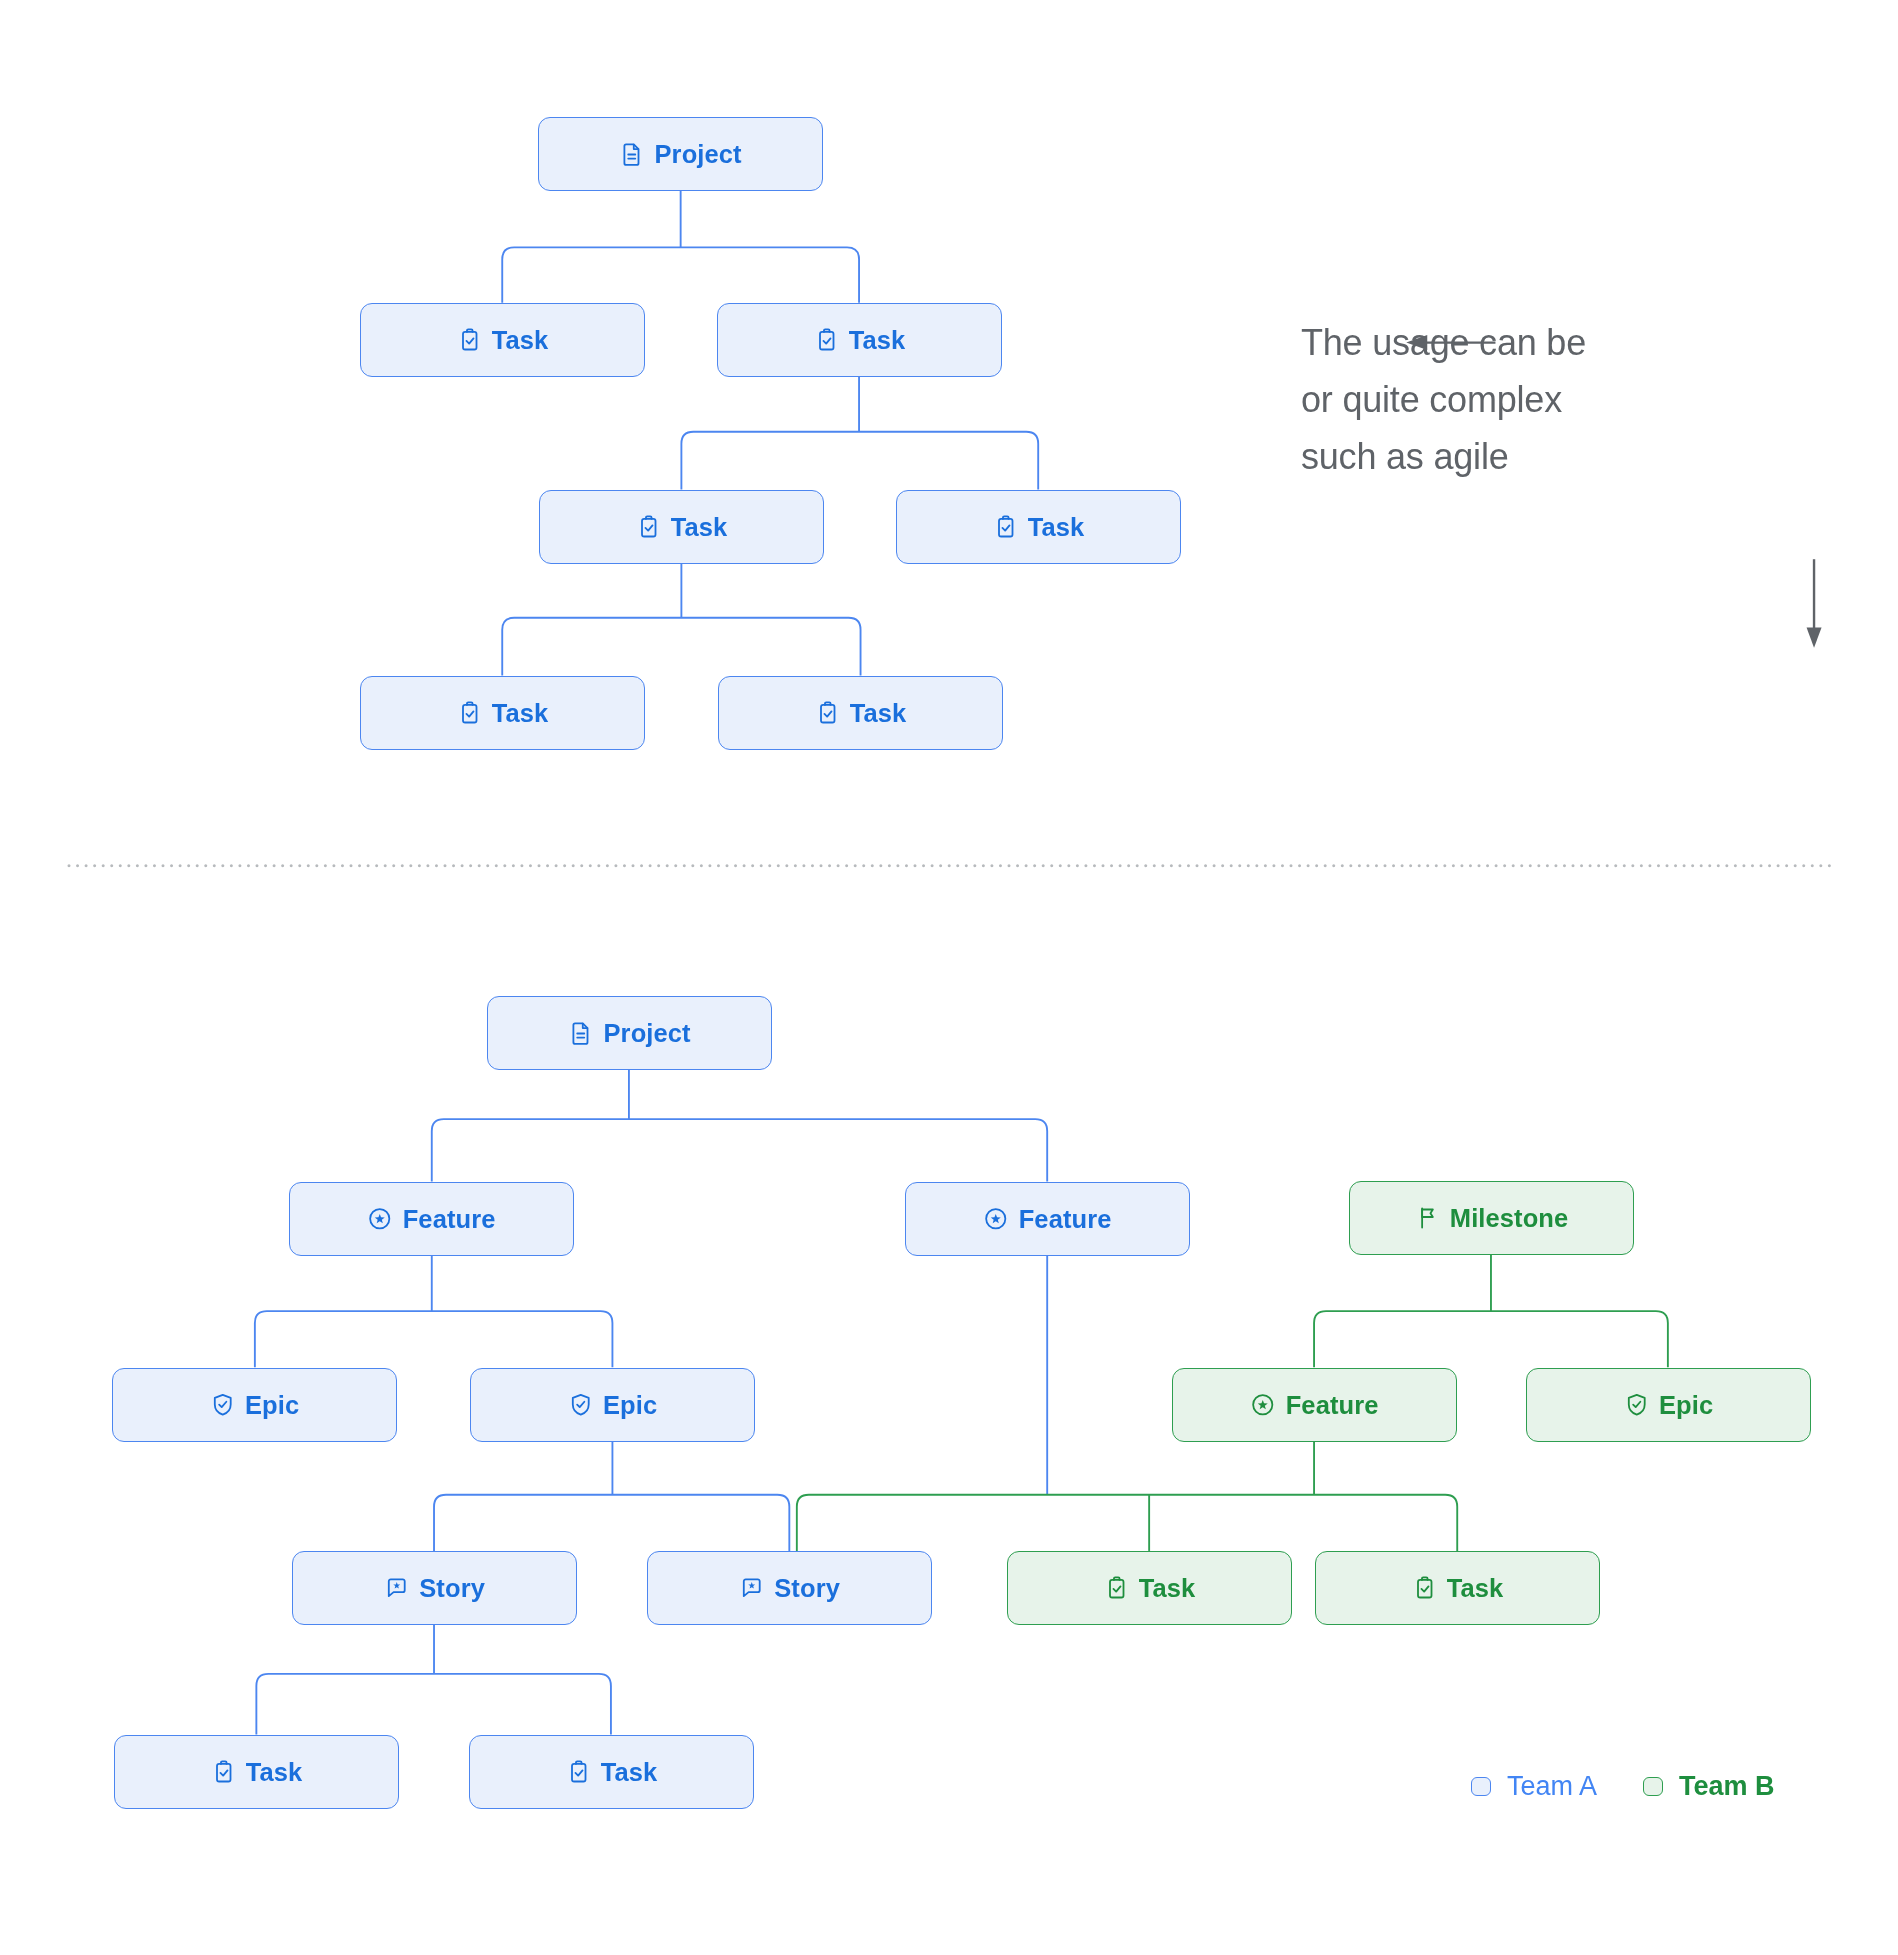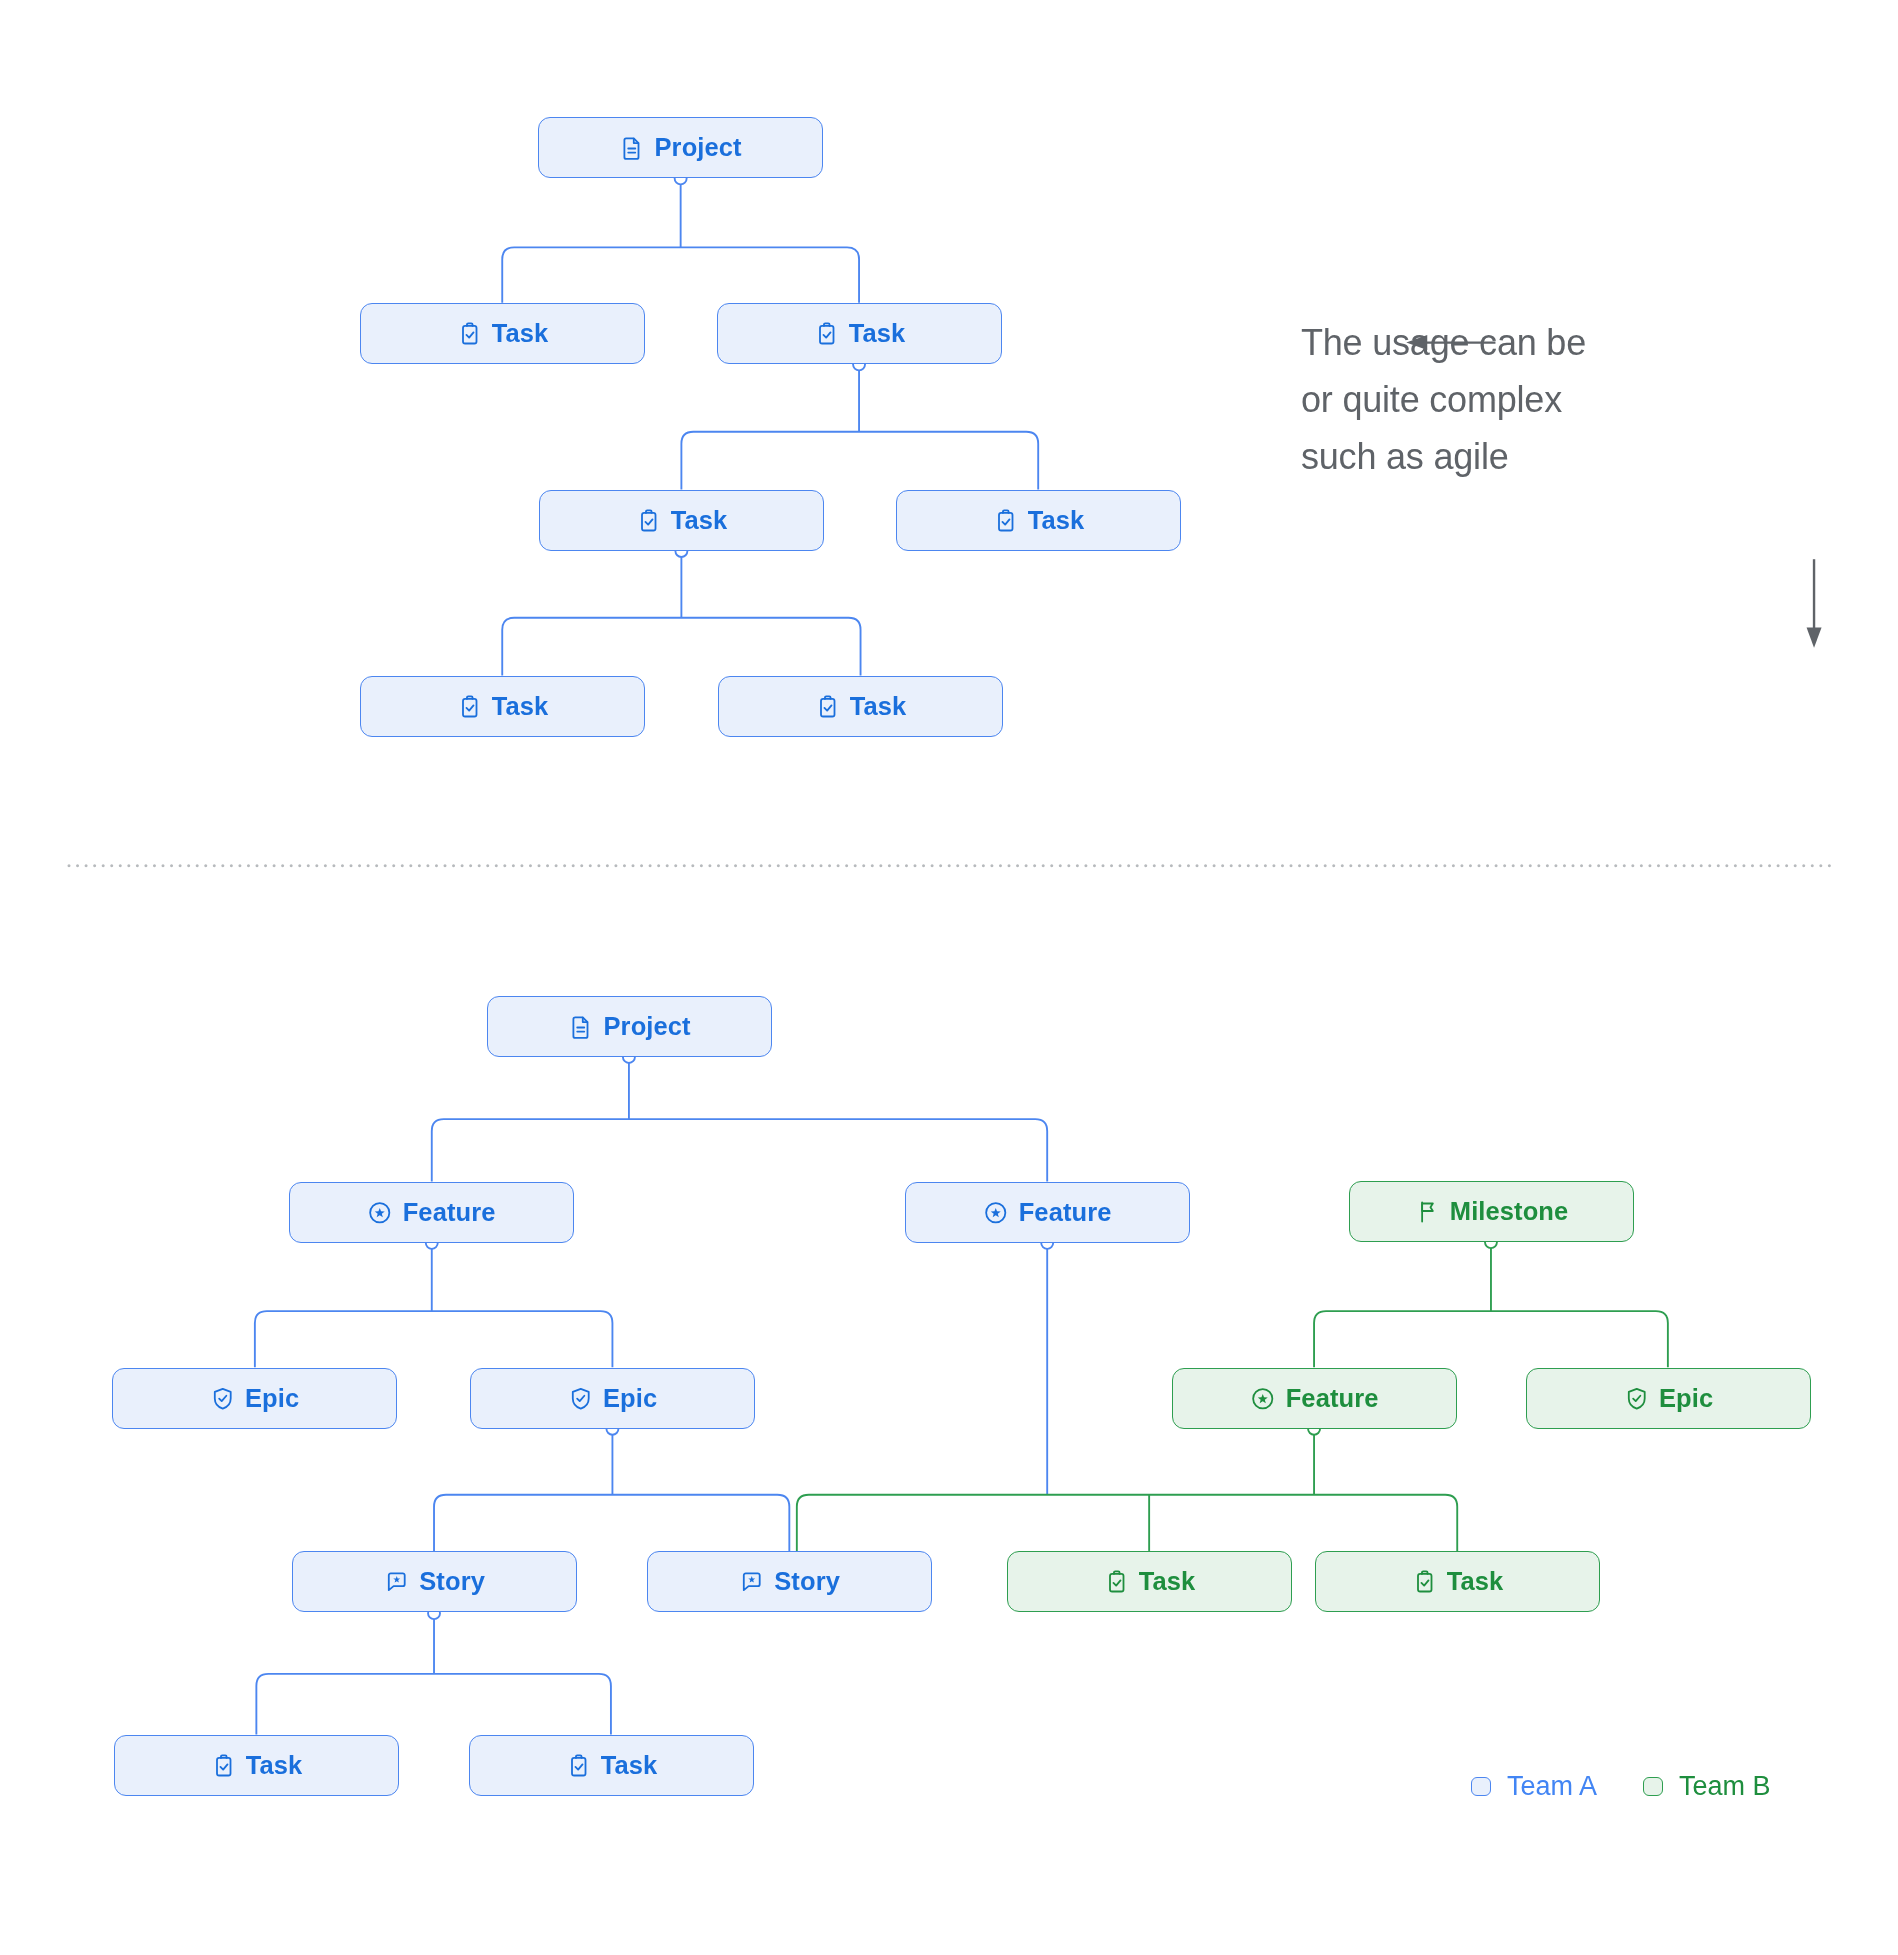--- a/index.html
+++ b/index.html
@@ -7,39 +7,39 @@
   .canvas{position:absolute; left:0; top:0; width:1898px; height:1955px; background:#fff;}
   svg.wires{position:absolute; left:0; top:0; width:1898px; height:1955px;}
   .wire-blue{stroke:var(--blue-border); stroke-width:2.5; fill:none;}
   .wire-green{stroke:var(--green-border); stroke-width:2.5; fill:none;}
   .port-blue{fill:#ffffff; stroke:var(--blue-border); stroke-width:2.5;}
   .port-green{fill:#ffffff; stroke:var(--green-border); stroke-width:2.5;}
   .sep-dots{stroke:var(--dots); stroke-width:4; stroke-linecap:round; stroke-dasharray:0.1 11.3; fill:none;}
   .anno-stroke{stroke:var(--anno); stroke-width:3.2; fill:none;}
   .anno-fill{fill:var(--anno); stroke:none;}
 
-  .node{position:absolute; width:285px; height:61px; box-sizing:border-box;
+  .node{position:absolute; width:285px; height:74px; box-sizing:border-box;
         border-radius:12px; display:flex; align-items:center; justify-content:center;
         gap:9.7px; font-size:25.5px; font-weight:600; letter-spacing:0.1px;}
   .node.team-a{background:var(--blue-fill); border:1.9px solid var(--blue-border); color:var(--blue-text);}
   .node.team-b{background:var(--green-fill); border:1.9px solid var(--green-border); color:var(--green-text);}
   .node .icon{width:25.5px; height:25.5px; display:inline-flex; flex:0 0 auto;}
   .node .icon svg{width:25.5px; height:25.5px; display:block;}
 
   .annotation{position:absolute; top:314px; right:72px; width:525px;
               text-align:left; color:var(--anno); font-size:36px; line-height:57px;
               font-weight:400; letter-spacing:-0.2px;}
   .legend{position:absolute; top:1771px; left:1471px; display:flex; align-items:center; gap:46px;
           font-size:27px; font-weight:500;}
   .legend .item{display:flex; align-items:center; gap:16.5px;text-align:right;}
   .swatch{width:19.5px; height:19.5px; border-radius:6px; box-sizing:border-box;}
   .swatch.a{background:var(--blue-fill); border:1.9px solid var(--blue-border);}
   .swatch.b{background:var(--green-fill); border:1.9px solid var(--green-border);}
   .legend .lbl-a{color:var(--legend-a);}
-  .legend .lbl-b{color:var(--legend-b);}
+  .legend .lbl-b{color:var(--legend-b);font-weight:bold;}
 </style>
 </head>
 <body>
 
 <div class="canvas">
 
   <svg class="wires" viewBox="0 0 2532 2608">
 
     <path class="wire-blue" d="M908 238 V330"></path>
     <path class="wire-blue" d="M670 404 V346 Q670 330 686 330 H1130 Q1146 330 1146 346 V404"></path>

